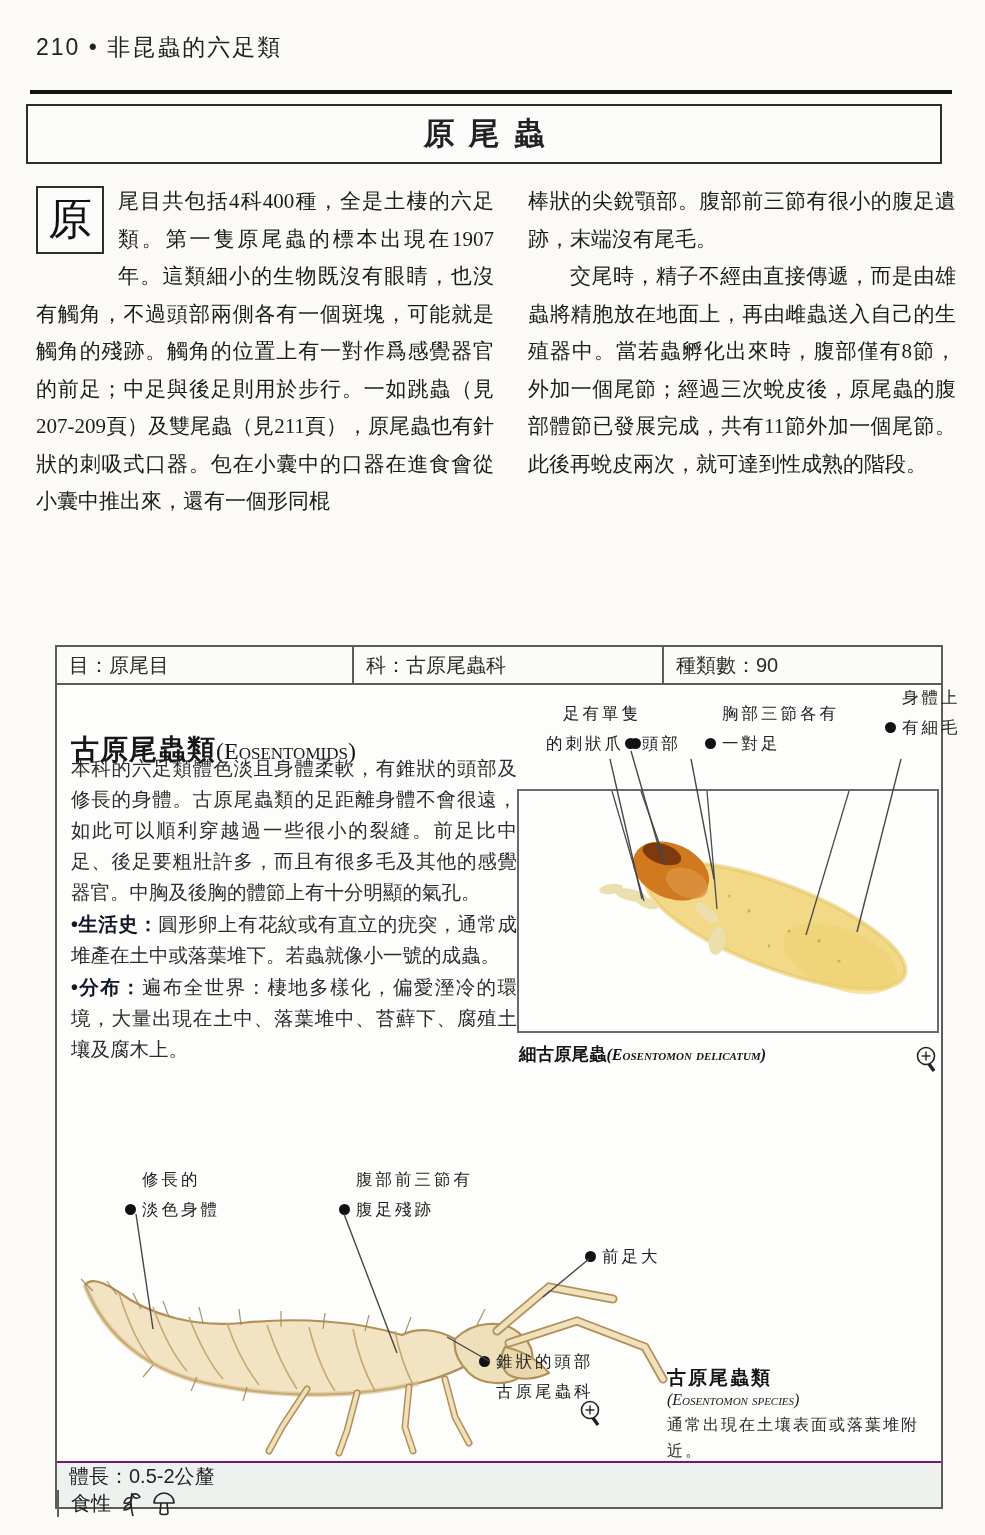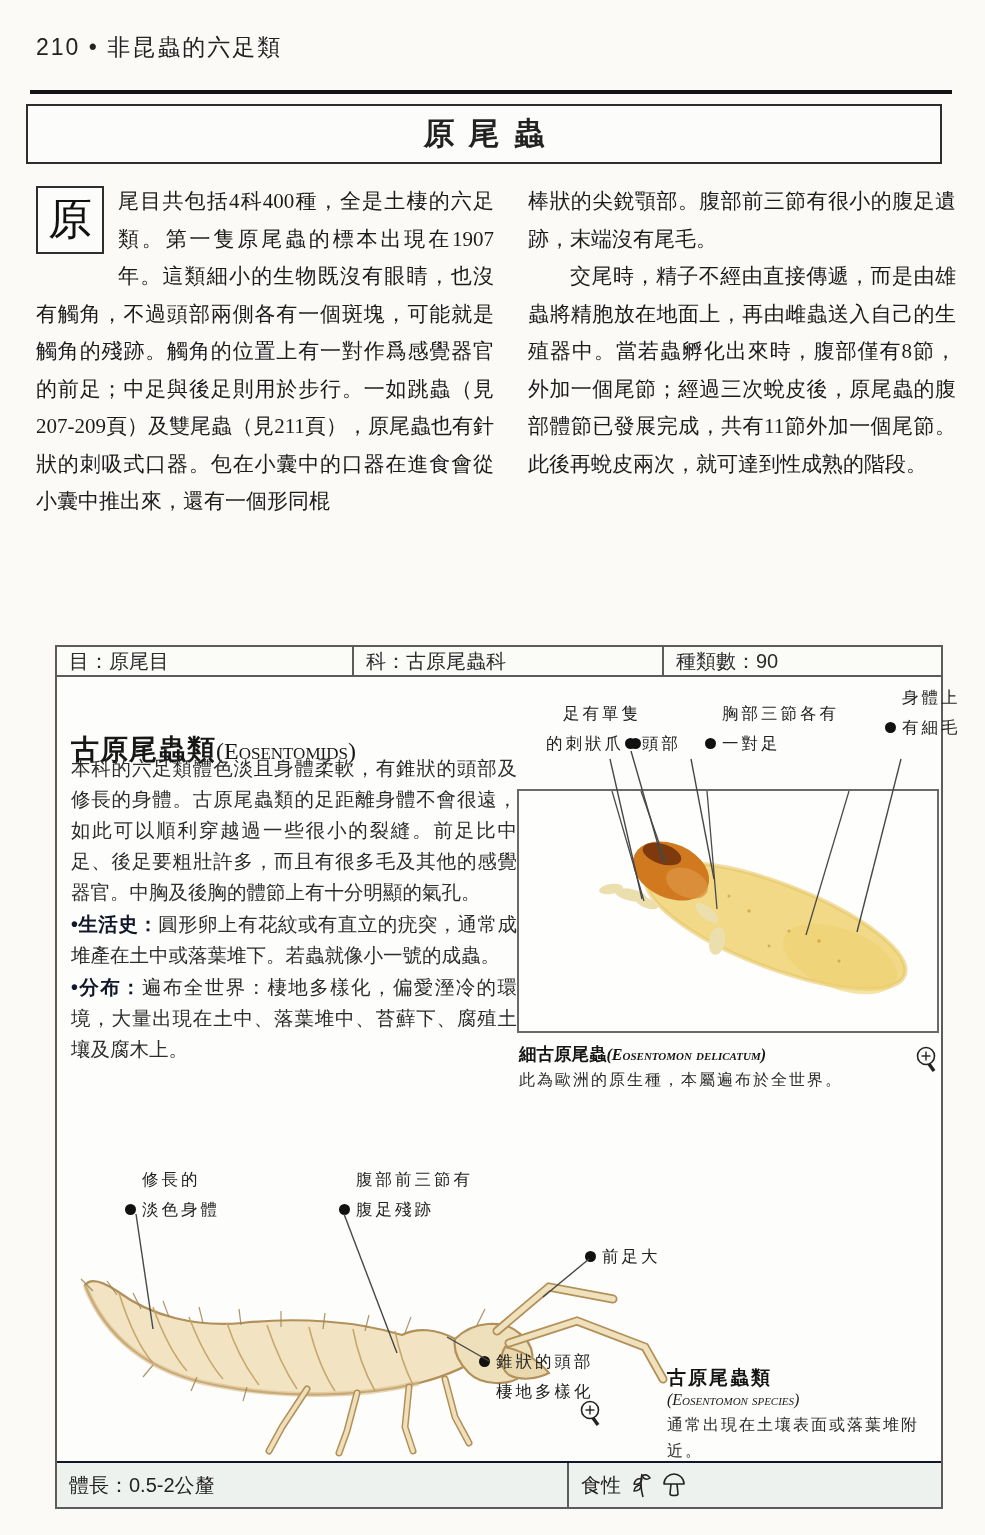--- a/index.html
+++ b/index.html
@@ -34,34 +34,34 @@
     margin:3px 14px 6px 0;display:flex;align-items:center;justify-content:center;
     font-size:44px;color:#111;
   }
   .indent{text-indent:2em;}
   
   .section{
     left:55px;top:645px;width:884px;height:860px;
     border:2px solid #5c5c5c;background:#fdfdfb;
   }
   .sec-header{
-    position:absolute;left:0;top:0;width:100%;height:30px;
+    position:absolute;left:0;top:0;width:100%;height:38px;
     display:flex;border-bottom:2px solid #5c5c5c;
     font-family:"Liberation Sans","DejaVu Sans",sans-serif;
     font-size:20px;color:#2a2a2a;background:#fbfbf8;box-sizing:border-box;
   }
   .sec-header .cell{display:flex;align-items:center;padding-left:12px;box-sizing:border-box;}
   .sec-header .c1{width:295px;}
   .sec-header .c2{width:310px;border-left:2px solid #5c5c5c;}
   .sec-header .c3{flex:1;border-left:2px solid #5c5c5c;}
   .sec-footer{
     position:absolute;left:0;bottom:0;width:100%;height:46px;
-    display:flex;border-top:2px solid #0f172a;background:#eef2ee;
+    display:flex;border-top:2px solid #701a75;background:#eef2ee;
     font-family:"Liberation Sans","DejaVu Sans",sans-serif;
-    font-size:20px;color:#222;box-sizing:border-box;
+    font-size:20px;color:#222;box-sizing:border-box;flex-direction:column;
   }
   .sec-footer .cell{display:flex;align-items:center;padding-left:12px;box-sizing:border-box;gap:10px;}
   .sec-footer .f1{width:510px;}
   .sec-footer .f2{flex:1;border-left:2px solid #5c5c5c;}
   
   .sec-heading{left:14px;top:52px;width:445px;margin-top:32px;}
   .sec-heading .zh{
     font-family:"Liberation Sans","DejaVu Sans",sans-serif;
     font-size:28px;font-weight:bold;color:#171717;letter-spacing:1px;
   }
@@ -177,21 +177,20 @@
         <line x1="93" y1="0" x2="125" y2="110"></line>
         <line x1="122" y1="0" x2="147" y2="72"></line>
         <line x1="188" y1="0" x2="198" y2="118"></line>
         <line x1="330" y1="0" x2="287" y2="144"></line>
       </g>
     </svg>
   </div>
 
   <div class="abs" style="left:462px;top:395px;width:380px;">
     <div class="caption-title"><span>細古原尾蟲</span><span class="latin">(Eosentomon delicatum)</span></div>
-    <div class="caption-text">此為歐洲的原生種，本屬遍布於全世界。</div>
   </div>
 
   <div class="abs" style="left:857px;top:398px;">
     <svg width="26" height="28" viewBox="0 0 26 28">
       <circle cx="12" cy="11" r="8.5" fill="none" stroke="#222" stroke-width="1.6"></circle>
       <line x1="12" y1="6.5" x2="12" y2="15.5" stroke="#222" stroke-width="1.4"></line>
       <line x1="7.5" y1="11" x2="16.5" y2="11" stroke="#222" stroke-width="1.4"></line>
       <line x1="15" y1="19" x2="20" y2="26" stroke="#222" stroke-width="3.4"></line>
     </svg>
   </div>
@@ -263,21 +262,21 @@
   </div>
   <div class="abs callout" style="left:282px;top:518px;">
     <div style="padding-left:17px;">腹部前三節有</div>
     <div><span class="dot"></span><span>腹足殘跡</span></div>
   </div>
   <div class="abs callout" style="left:528px;top:595px;">
     <span class="dot"></span><span>前足大</span>
   </div>
   <div class="abs callout" style="left:422px;top:700px;">
     <div><span class="dot"></span><span>錐狀的頭部</span></div>
-    <div style="padding-left:17px;">棲地多樣化</div>
+    <div style="padding-left:17px;">古原尾蟲科</div>
   </div>
 
   <div class="abs" style="left:521px;top:752px;">
     <svg width="26" height="28" viewBox="0 0 26 28">
       <circle cx="12" cy="11" r="8.5" fill="none" stroke="#222" stroke-width="1.6"></circle>
       <line x1="12" y1="6.5" x2="12" y2="15.5" stroke="#222" stroke-width="1.4"></line>
       <line x1="7.5" y1="11" x2="16.5" y2="11" stroke="#222" stroke-width="1.4"></line>
       <line x1="15" y1="19" x2="20" y2="26" stroke="#222" stroke-width="3.4"></line>
     </svg>
   </div>

